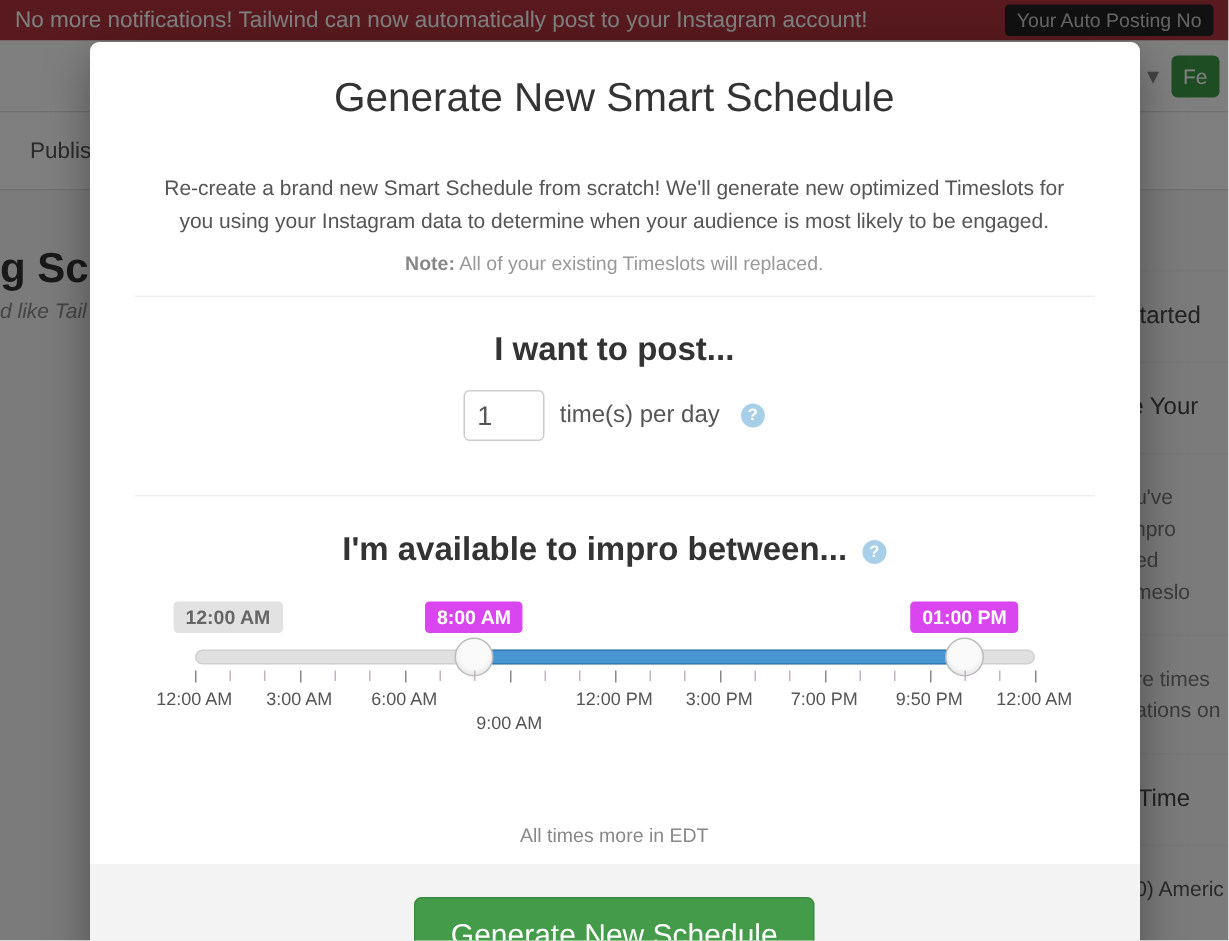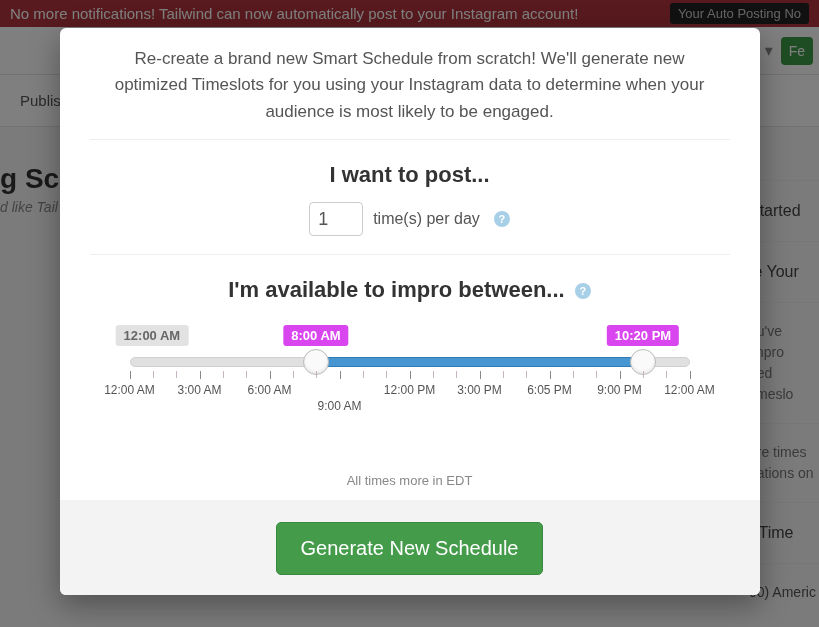--- a/index.html
+++ b/index.html
@@ -31,25 +31,25 @@
   .modal {
     width: 700px; margin-top: 28px; background: #fff; border-radius: 6px;
     box-shadow: 0 10px 30px rgba(0,0,0,0.35);
   }
   .modal-header {
     padding: 22px 30px 16px; text-align: center;
   }
   .modal-title { font-size: 27px; font-weight: 400; color: #333; }
   .modal-body { padding: 0 30px 0; }
   .intro-block { padding: 18px 14px 14px; border-bottom: 1px solid #eee; text-align:center; }
-  .intro-text { font-size: 17px; color: #555; line-height: 1.55; }
+  .intro-text { font-size: 14px; color: #555; line-height: 1.55; }
   .intro-note { margin-top: 10px; font-size: 13px; color: #999; }
   .intro-note b { color: #888; }
 
-  .section { padding: 22px 0 18px; text-align: center; border-bottom: 1px solid #eee; }
+  .section { padding: 22px 0 36px; text-align: center; border-bottom: 1px solid #eee; }
   .section.last { border-bottom: none; padding-bottom: 12px;}
   .section-title { font-size: 22px; font-weight: 700; color: #333; margin-bottom: 14px; }
   .help-icon {
     display: inline-flex; width: 16px; height: 16px; border-radius: 50%;
     background: #a8cfe8; color: #fff; font-size: 11px; font-weight: 700;
     align-items: center; justify-content: center; vertical-align: middle; margin-left: 4px;
   }
   .post-row { display: flex; align-items: center; justify-content: center; gap: 10px; color:#555; font-size:16px; }
   .post-input {
     width: 54px; height: 34px; border: 1px solid #ccc; border-radius: 4px;
@@ -112,44 +112,50 @@
   <div style="white-space:pre-line; font-size:14px; color:#777;">ou've impro
 ded timeslo</div>
   <div style="white-space:pre-line; font-size:14px; color:#777;">ore times
 dations on</div>
   <div>r Time</div>
   <div style="font-size:14px; color:#555;">00) Americ</div>
 </div>
 
 <div class="overlay">
   <div class="modal">
+    <div class="modal-header">
+      <div class="modal-title">Generate New Smart Schedule</div>
+    </div>
     <div class="modal-body">
       <div class="intro-block">
         <div class="intro-text">Re-create a brand new Smart Schedule from scratch! We'll generate new optimized Timeslots for you using your Instagram data to determine when your audience is most likely to be engaged.</div>
+        <div class="intro-note">
+          <b>Note:</b><span> All of your existing Timeslots will replaced.</span>
+        </div>
       </div>
 
       <div class="section">
         <div class="section-title">I want to post...</div>
         <div class="post-row">
           <input class="post-input" type="text" value="1" style="">
           <span>time(s) per day</span>
           <span class="help-icon">?</span>
         </div>
       </div>
 
       <div class="section last">
         <div class="section-title">
           <span>I'm available to impro between...</span>
           <span class="help-icon">?</span>
         </div>
 
         <div class="slider-wrap">
           <div class="slider-label gray" style="left:4%;">12:00 AM</div>
           <div class="slider-label" id="lblStart" style="left: 33.3%;">8:00 AM</div>
-          <div class="slider-label" id="lblEnd" style="left: 91.7%;">10:20 PM</div>
+          <div class="slider-label" id="lblEnd" style="left: 91.7%;">01:00 PM</div>
           <div class="track-bg"></div>
           <div class="track-fill" id="trackFill" style="left: 33.3%; width: 58.4%;"></div>
           <div class="handle" id="hStart" style="left: 33.3%;"></div>
           <div class="handle" id="hEnd" style="left: 91.7%;"></div>
           <div class="ticks" id="ticks">
               <div class="tick major" style="left: 0%;"></div>
               <div class="tick" style="left: 4.16667%;"></div>
               <div class="tick" style="left: 8.33333%;"></div>
               <div class="tick major" style="left: 12.5%;"></div>
               <div class="tick" style="left: 16.6667%;"></div>
@@ -174,22 +180,22 @@
               <div class="tick" style="left: 95.8333%;"></div>
               <div class="tick major" style="left: 100%;"></div>
             </div>
           <div class="tick-labels" id="tickLabels">
               <div class="tick-label" style="left: 0%;">12:00 AM</div>
               <div class="tick-label" style="left: 12.5%;">3:00 AM</div>
               <div class="tick-label" style="left: 25%;">6:00 AM</div>
               <div class="tick-label" style="left: 37.5%; margin-top: 16px;">9:00 AM</div>
               <div class="tick-label" style="left: 50%;">12:00 PM</div>
               <div class="tick-label" style="left: 62.5%;">3:00 PM</div>
-              <div class="tick-label" style="left: 75%;">6:05 PM</div>
-              <div class="tick-label" style="left: 87.5%;">9:00 PM</div>
+              <div class="tick-label" style="left: 75%;">7:00 PM</div>
+              <div class="tick-label" style="left: 87.5%;">9:50 PM</div>
               <div class="tick-label" style="left: 100%;">12:00 AM</div>
             </div>
         </div>
         <div class="tz-note">All times more in EDT</div>
       </div>
     </div>
 
     <div class="modal-footer">
       <button class="gen-btn">Generate New Schedule</button>
       

